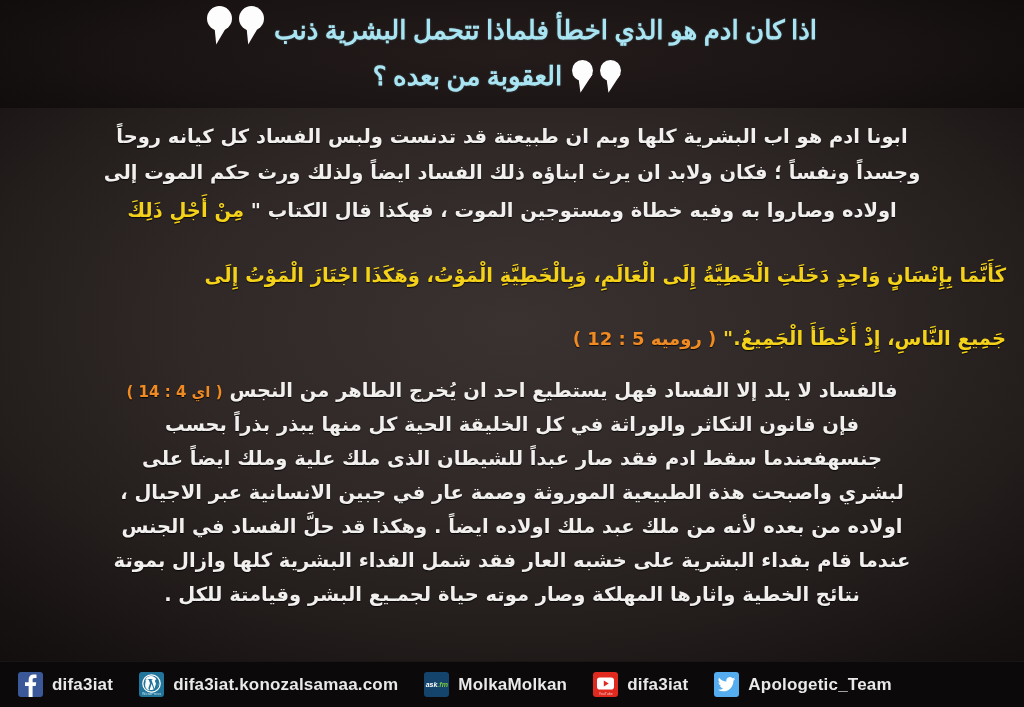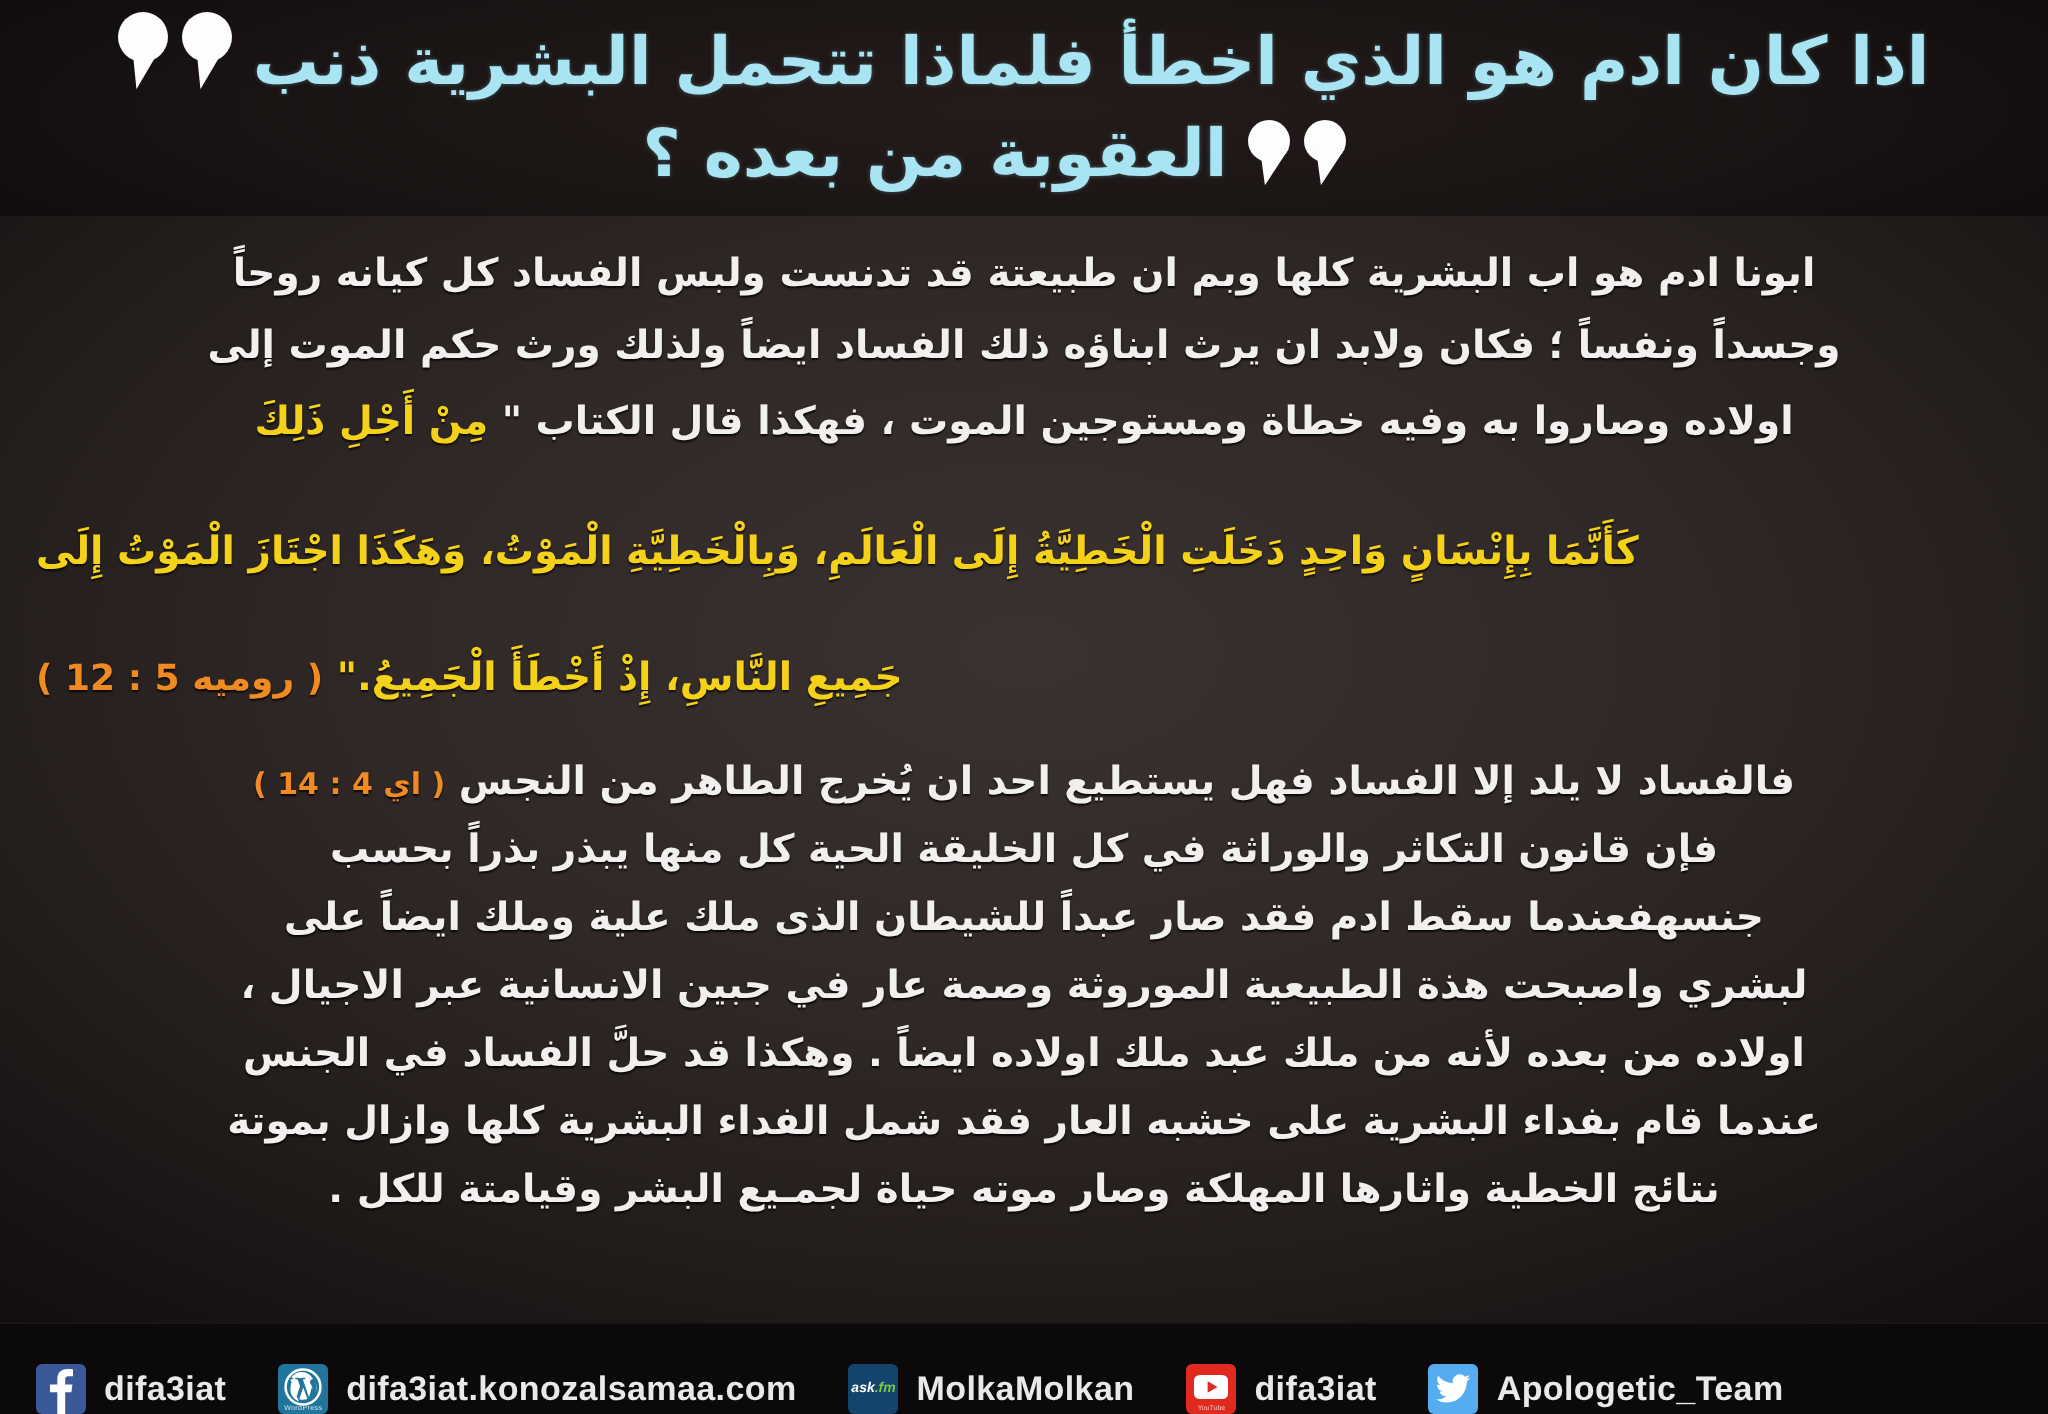--- a/index.html
+++ b/index.html
@@ -44,27 +44,28 @@
     direction:rtl;
     gap:10px;
     line-height:1.05;
   }
 
   .title-line.l1 { padding-right:0; }
   .title-line.l2 { margin-top:4px; padding-right:30px; }
 
   .title-text {
     color:#a9e4f2;
-    font-size:33px;
+    font-size:26px;
     font-weight:bold;
     letter-spacing:0px;
     text-shadow:0 0 2px rgba(150,220,240,.35);
     white-space:nowrap;
     direction:rtl;
     unicode-bidi:bidi-override;
+    font-family:Liberation Serif, serif;
   }
 
   
   .quotes {
     display:inline-flex;
     gap:7px;
     align-items:flex-start;
     flex:0 0 auto;
   }
   .quotes.q-top { margin-bottom:10px; }
@@ -114,21 +115,21 @@
   }
 
   .para.p-intro { margin-bottom:2px; }
 
   .verse {
     color:#f5d21a;
     font-size:19.5px;
     font-weight:bold;
     line-height:1.62;
     direction:rtl;
-    text-align:left;
+    text-align:right;
     text-shadow:0 1px 1px rgba(0,0,0,.75);
     margin-top:32px;
   }
 
   .ref {
     color:#f08a23;
     font-size:18px;
     font-weight:bold;
     direction:rtl;
     white-space:nowrap;
@@ -144,21 +145,21 @@
 
   
   .footer {
     position:absolute;
     left:0; bottom:0;
     width:1024px;
     height:46px;
     background:#0b0909;
     display:flex;
     flex-direction:row;
-    align-items:flex-end;
+    align-items:center;
     justify-content:flex-start;
     direction:ltr;
     padding-left:18px;
     gap:0px;
     border-top:1px solid #1a1515;
   }
 
   .social {
     display:flex;
     align-items:center;

